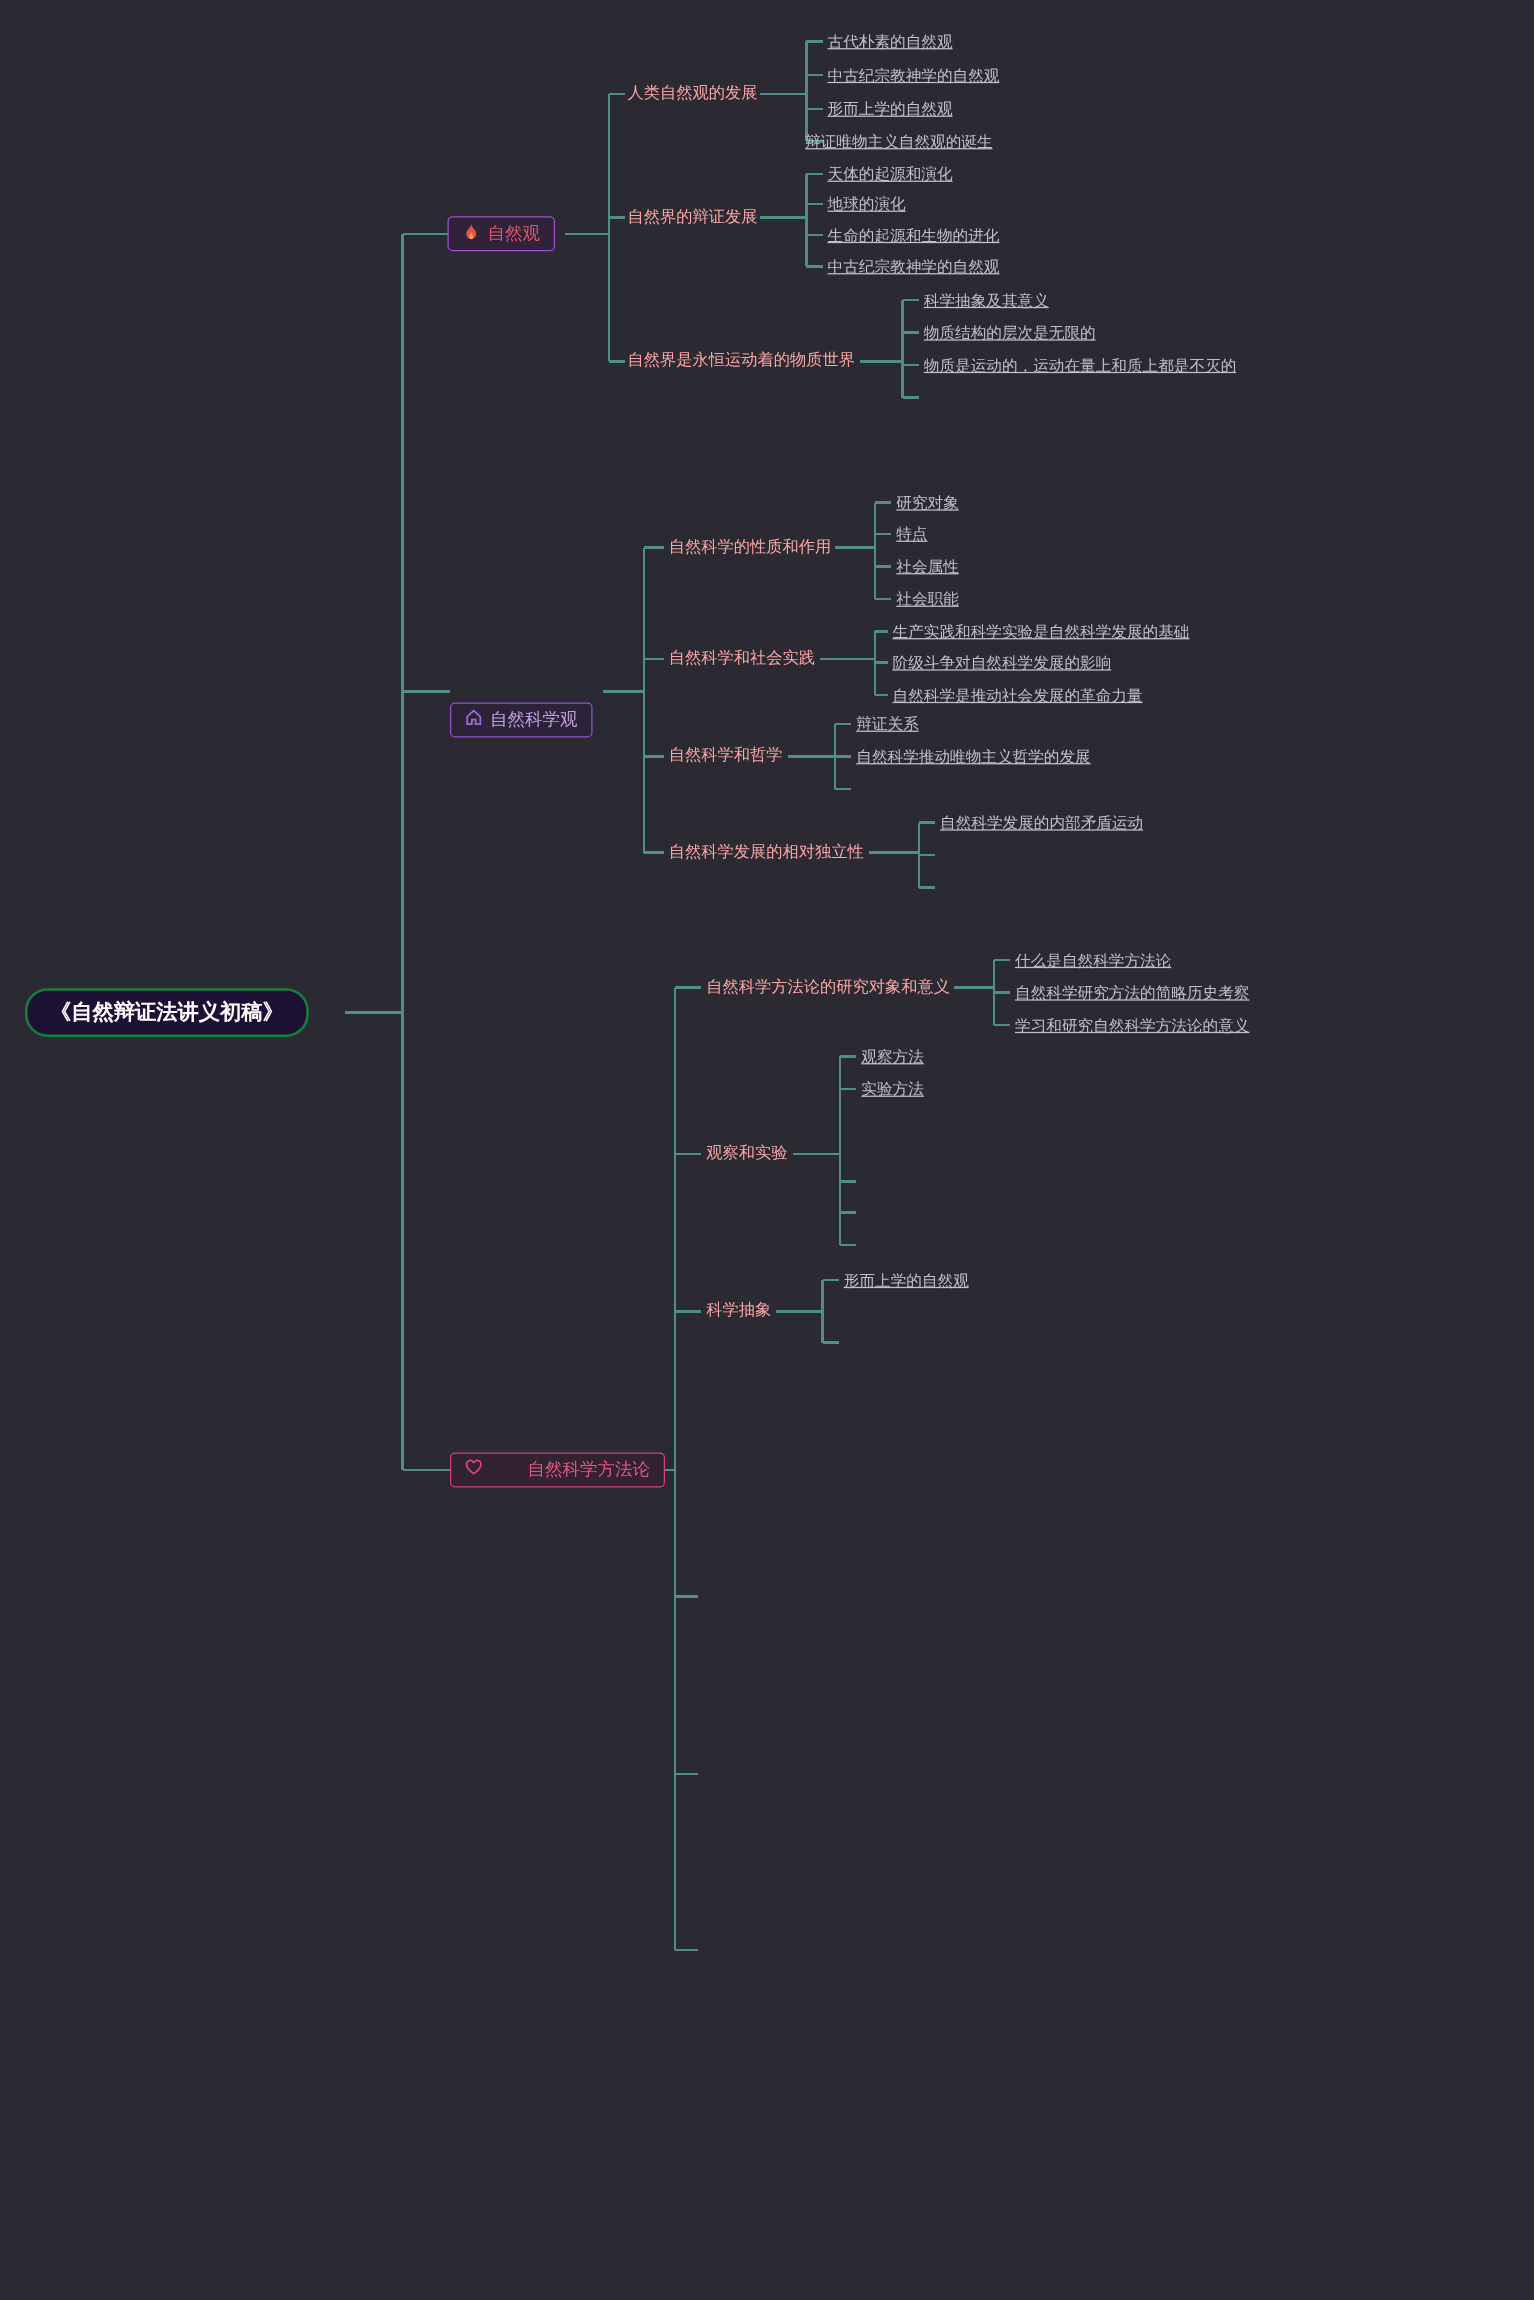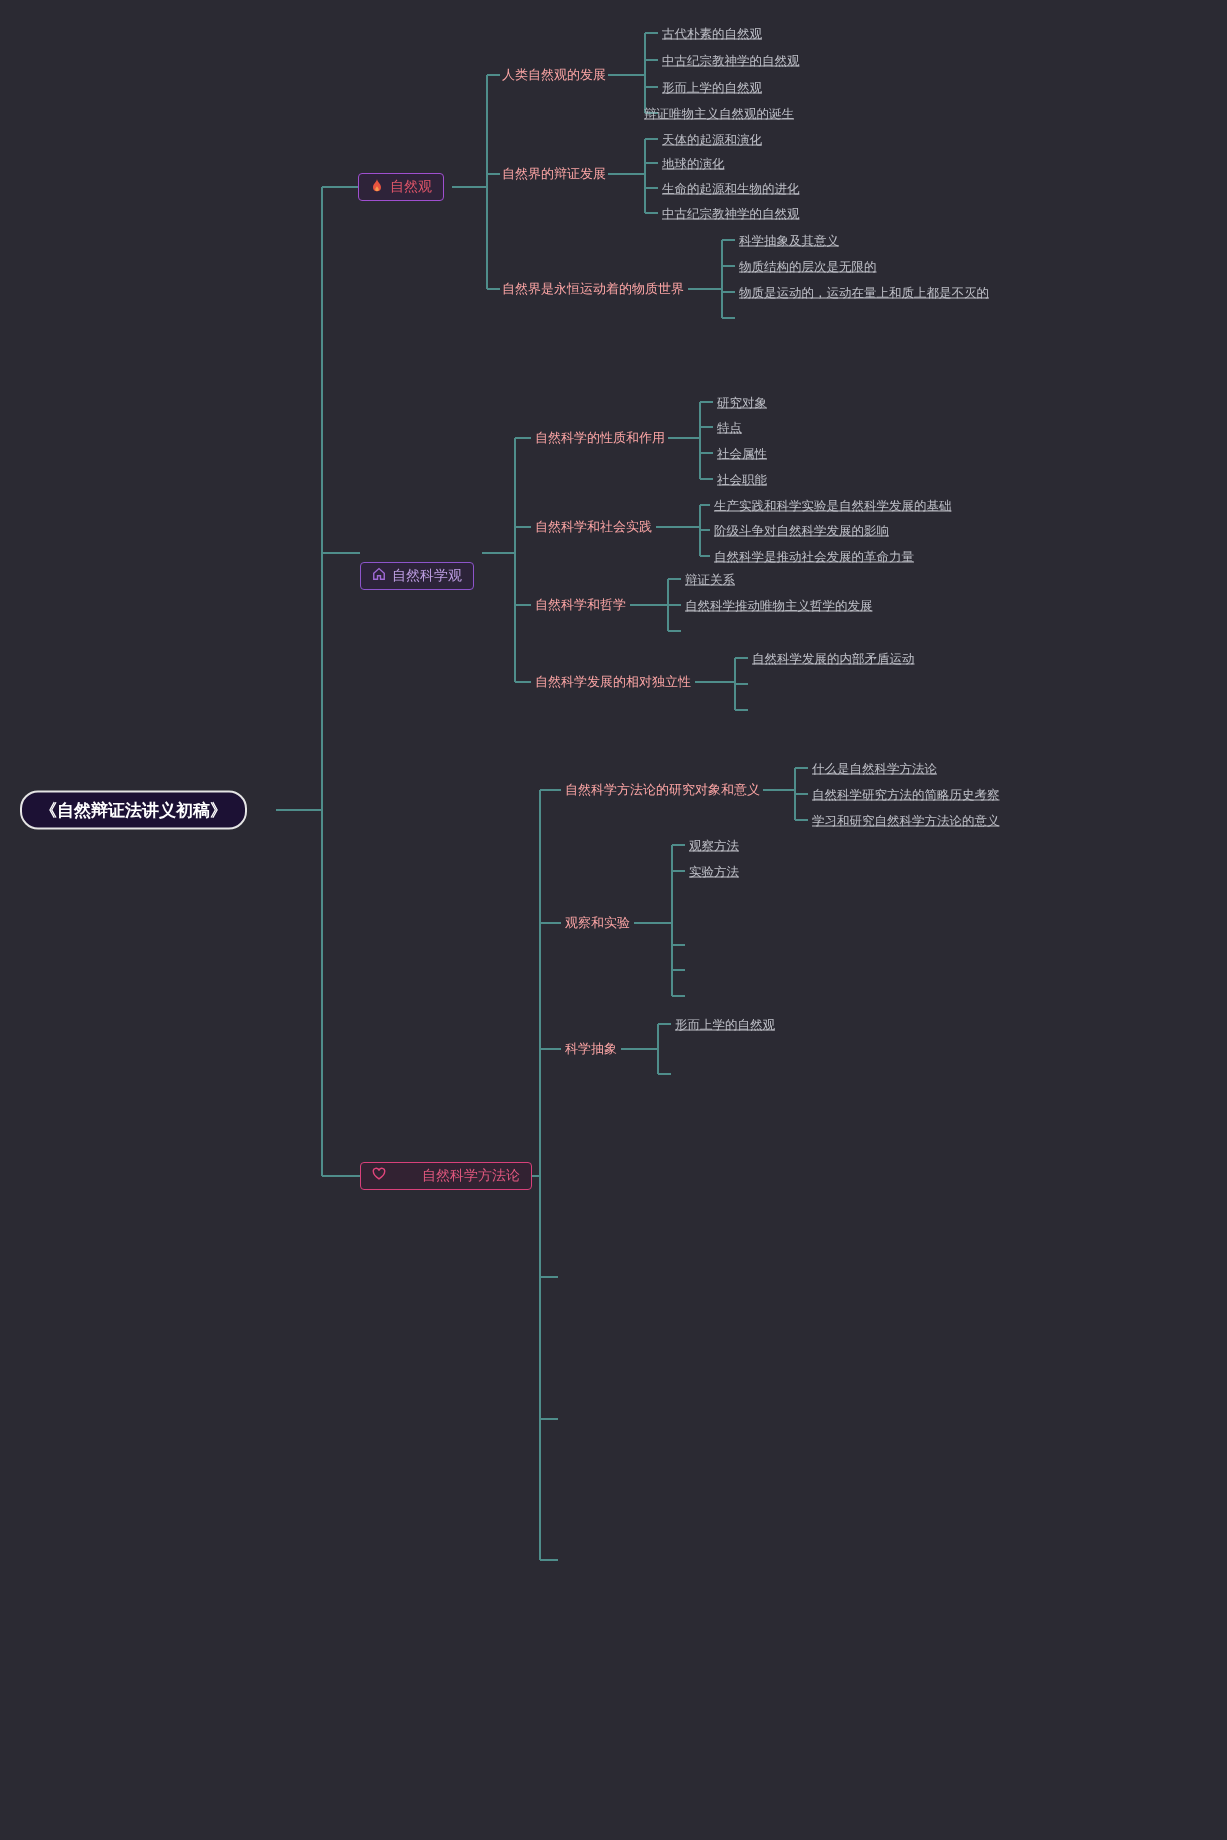--- a/index.html
+++ b/index.html
@@ -20,21 +20,21 @@
     display:flex;align-items:flex-start;gap:6px;
     padding:4px 11px;border-radius:4px;font-size:14px;
     white-space:nowrap;cursor:default;
   }
   .node .ic{display:flex;align-items:center;}
   #node-b1{left:358px;top:187px;border:1.5px solid #9f4fd0;background:#2e2339;color:#e1566a;}
   #node-b2{left:360px;top:553px;border:1.5px solid #8d54cb;background:#2c2339;color:#bf9fe4;margin-top:23px;}
   #node-b3{left:360px;top:1176px;border:1.5px solid #d8407a;background:#322232;color:#e2587f;gap:36px;}
   #root-node{
     position:absolute;left:20px;top:810px;transform:translateY(-50%);
-    border:2px solid #e5e5e5;border-radius:18px;background:#1c1134;
+    border:2px solid #15803d;border-radius:18px;background:#1c1134;
     color:#ffffff;font-size:17px;font-weight:bold;
     padding:6px 18px;white-space:nowrap;cursor:default;
   }
 </style>
 </head>
 <body>
 
 <div id="canvas">
 
   <svg id="connectors" width="1227" height="1840" viewBox="0 0 1227 1840" fill="none" stroke="#4f8d8b" stroke-width="2" shape-rendering="crispEdges">

